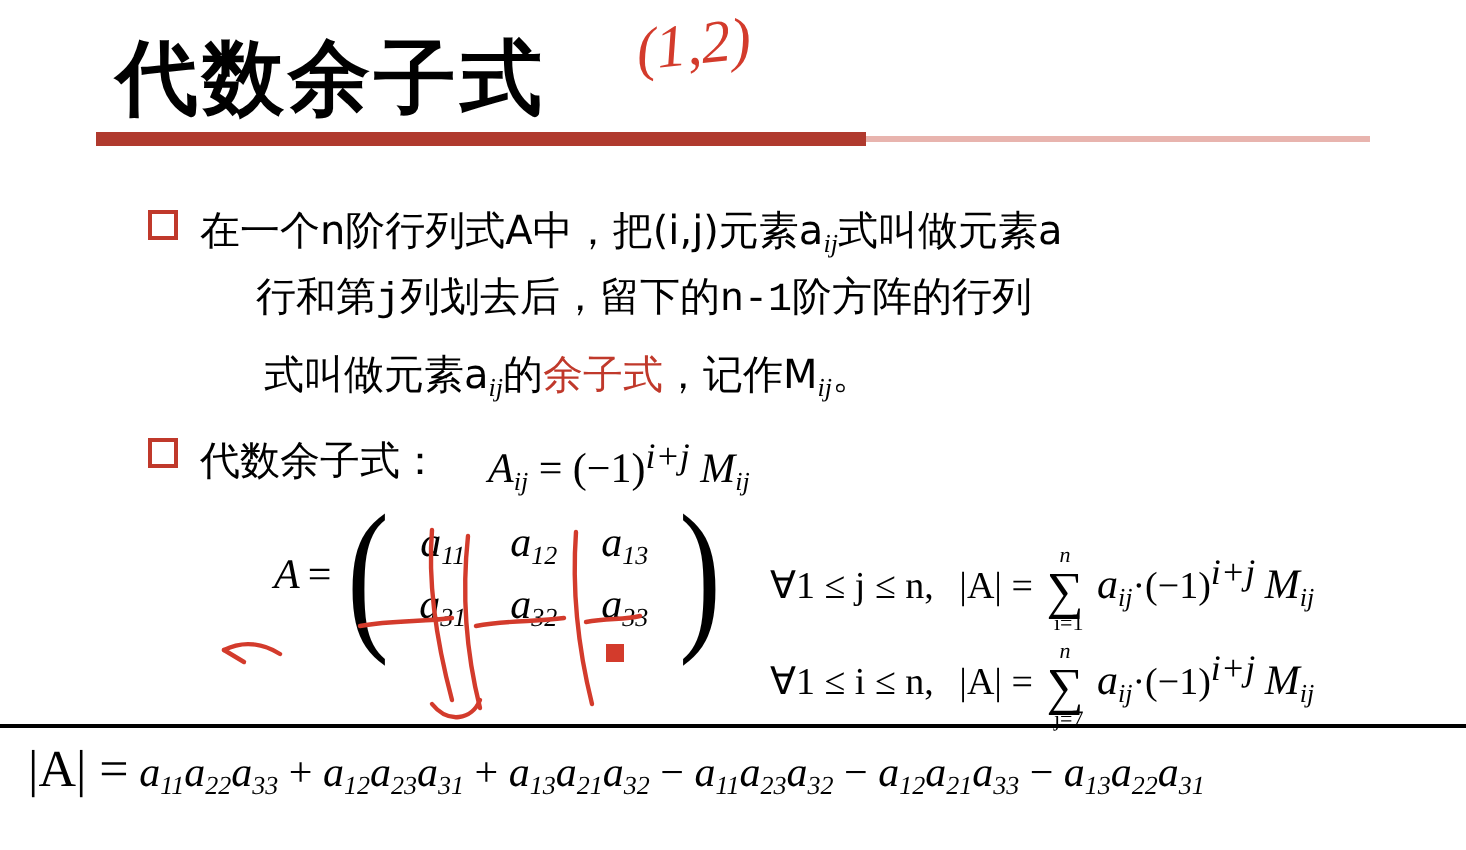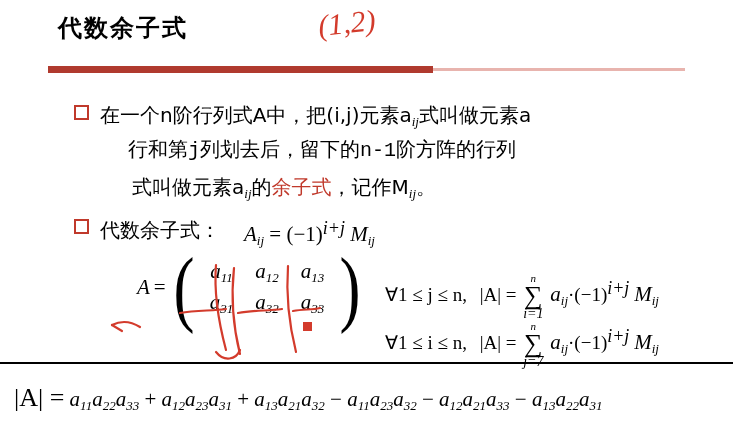--- a/index.html
+++ b/index.html
@@ -20,21 +20,21 @@
     height: 425px;
     background: #ffffff;
   }
 
   
   #title {
     position: absolute;
     left: 58px;
     top: 12px;
     font-family: "DejaVu Sans", sans-serif;
-    font-size: 24px;
+    font-size: 41px;
     font-weight: bold;
     letter-spacing: 2px;
     color: #000000;
     white-space: nowrap;
   }
   #page-mark {
     position: absolute;
     left: 318px;
     top: 6px;
     font-family: "Liberation Serif", serif;
@@ -168,33 +168,32 @@
     display: inline-block;
     text-align: center;
     vertical-align: middle;
     line-height: 1;
     margin: 0 2px;
     position: relative;
     top: 1px;
   }
   .sigma-top { font-size: 11px; font-style: italic; display: block; }
   .sigma-glyph { font-size: 26px; display: block; line-height: 0.9; font-family: "Liberation Serif", serif; }
-  .sigma-bot { font-size: 14px; font-style: italic; display: block; }
+  .sigma-bot { font-size: 11px; display: block; text-align: right; }
 
   .vbar { font-style: normal; }
 
   
   #expansion {
     position: absolute;
     left: 14px;
     top: 370px;
     font-family: "Liberation Serif", serif;
     font-size: 21px;
     white-space: nowrap;
-    margin-top: 13px;
   }
   #expansion .big-bar {
     font-size: 26px;
     font-style: normal;
   }
 
   
   #annot-svg {
     position: absolute;
     left: 0;

